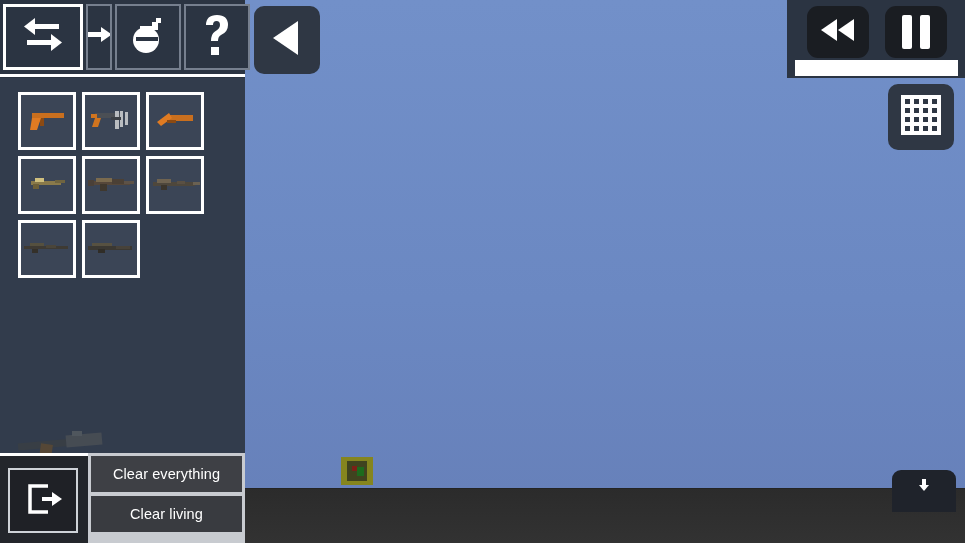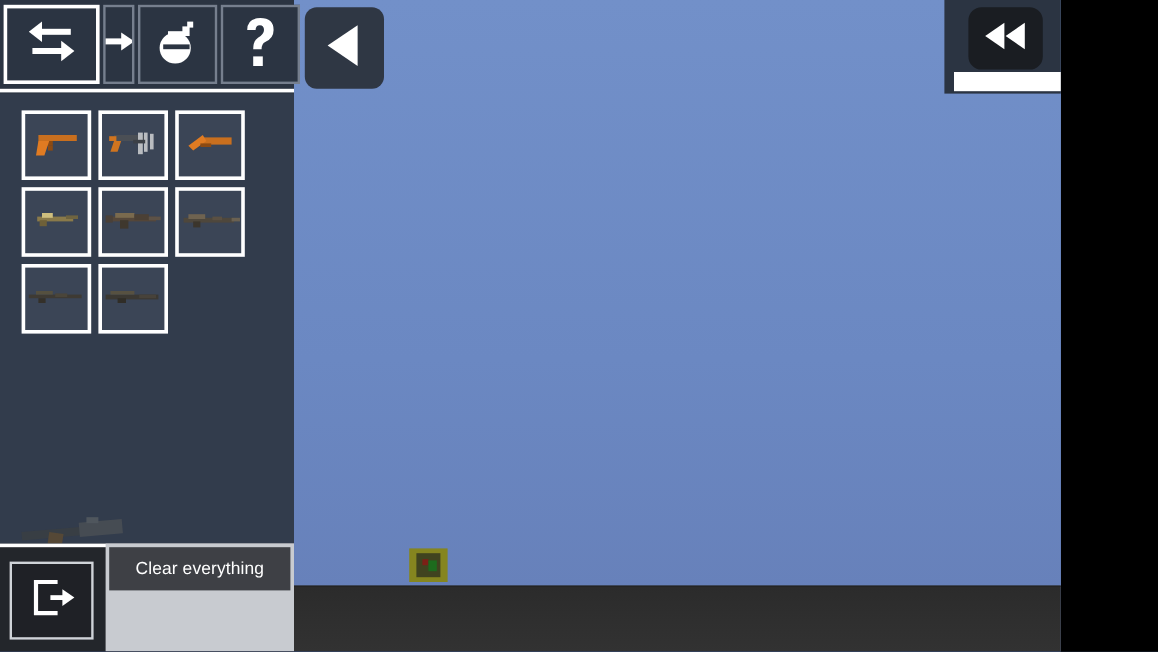--- a/index.html
+++ b/index.html
@@ -6,21 +6,21 @@
     margin: 0;
     padding: 0;
     background: #000;
   }
   body {
     font-family: "Liberation Sans", sans-serif;
     -webkit-font-smoothing: antialiased;
   }
   #app {
     position: relative;
-    width: 884px;
+    width: 965px;
     height: 543px;
     overflow: hidden;
     background: #6a87c3;
   }
 
   
   .scene {
     position: absolute;
     left: 0; top: 0;
     width: 965px; height: 543px;
@@ -490,20 +490,21 @@
             <polyline points="26,6 8,6 8,32 26,32"></polyline>
           </g>
           <rect x="20" y="17" width="14" height="4" fill="#ffffff"></rect>
           <polygon points="30,12 30,26 40,19" fill="#ffffff"></polygon>
         </svg>
       </span>
     </div>
 
     <div class="clear-panel">
       <div class="clear-btn first">Clear everything</div>
+      <div class="clear-btn">Clear living</div>
     </div>
   </div>
 
   <div class="collapse-btn">
     <span>
       <svg width="34" height="38" viewBox="0 0 34 38">
         <polygon points="28,2 28,36 3,19" fill="#ffffff"></polygon>
       </svg>
     </span>
   </div>

